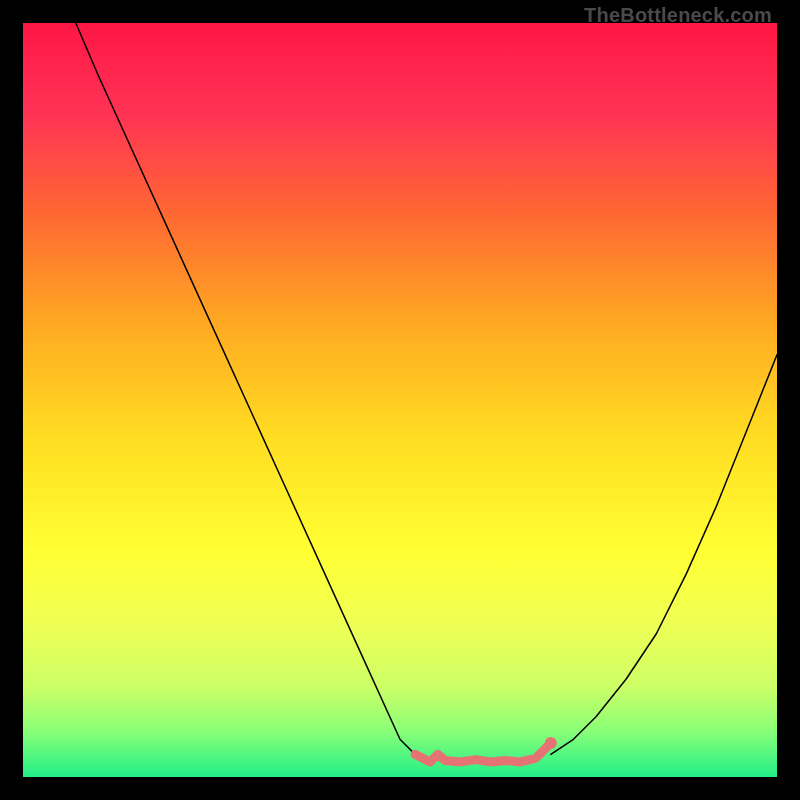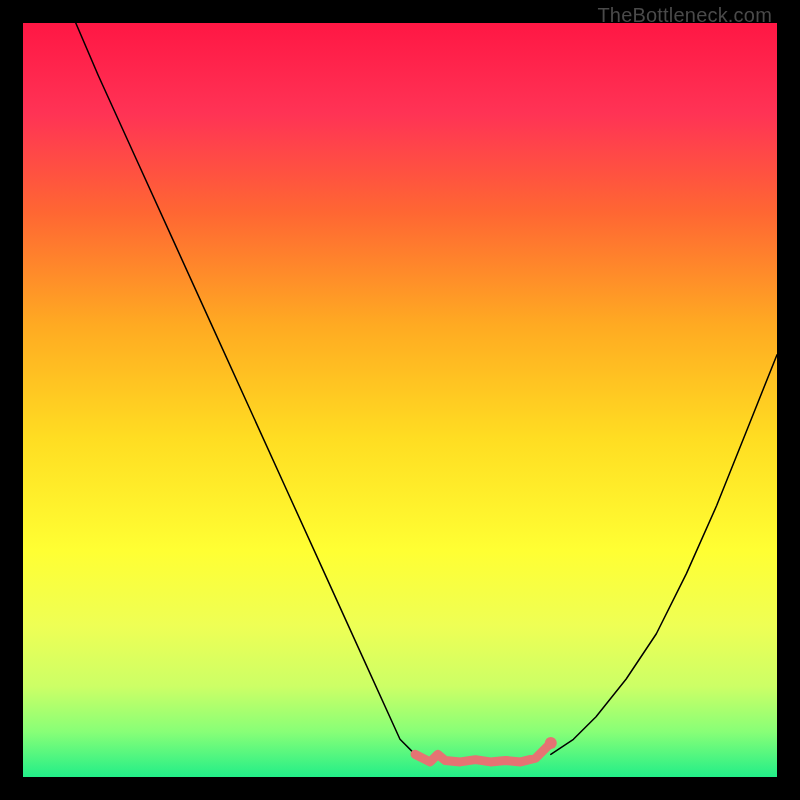--- a/index.html
+++ b/index.html
@@ -1,19 +1,19 @@
 <!DOCTYPE html>
 <html><head>
 <meta charset="utf-8">
 <style>
   * { margin: 0; padding: 0; box-sizing: border-box; }
   body { width: 800px; height: 800px; overflow: hidden; background: #000; font-family: Arial, sans-serif; }
   .chart-container { position: relative; width: 800px; height: 800px; }
   .plot-area { position: absolute; left: 23px; top: 23px; width: 754px; height: 754px; }
-  .watermark { position: absolute; top: 4px; right: 28px; font-size: 20px; font-weight: 400; color: #4a4a4a; letter-spacing: 0.2px; z-index: 10; }
+  .watermark { position: absolute; top: 4px; right: 28px; font-size: 20px; font-weight: 700; color: #4a4a4a; letter-spacing: 0.2px; z-index: 10; }
   svg { display: block; }
 </style>
 </head>
 <body>
 
 <div class="chart-container">
   <div class="watermark">TheBottleneck.com</div>
   <div class="plot-area">
     <svg id="chart-svg" width="754" height="754" viewBox="0 0 754 754">
       <defs>

